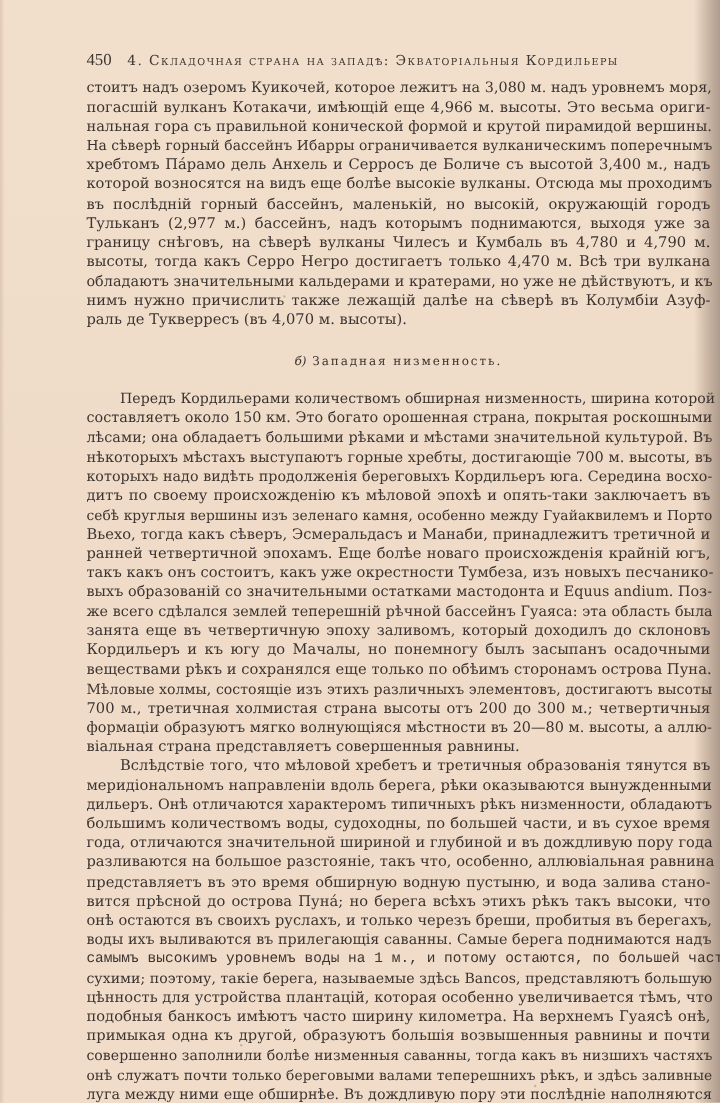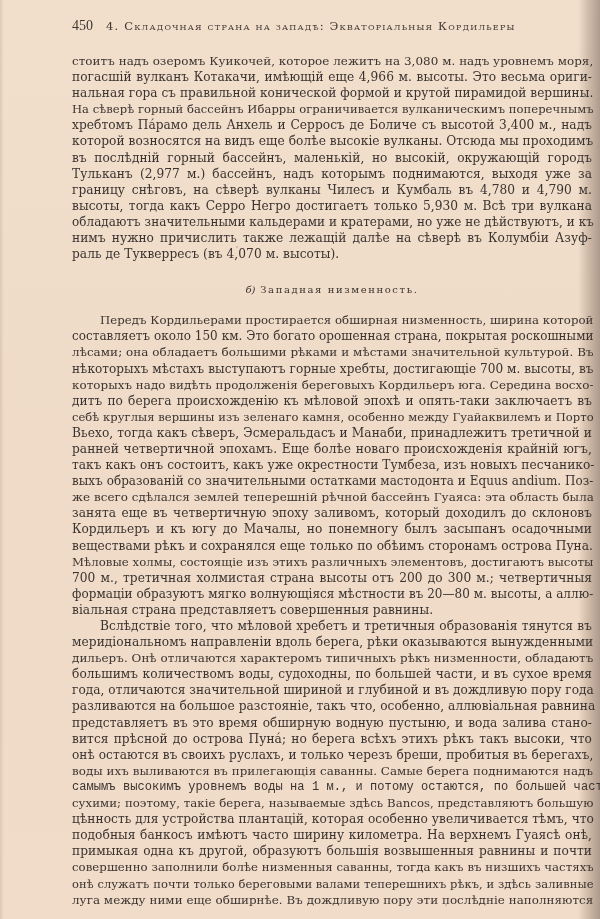--- a/index.html
+++ b/index.html
@@ -24,21 +24,21 @@
     }
     .left-edge {
       position: absolute;
       left: 0; top: 0; bottom: 0;
       width: 4px;
       background: linear-gradient(to right, rgba(190,160,140,0.35), rgba(0,0,0,0));
     }
     .header {
       position: absolute;
       left: 72px;
-      top: 18px;
+      top: 42px;
       width: 520px;
       height: 16px;
       font-size: 12.5px;
       line-height: 16px;
       white-space: nowrap;
       color: #3f3732;
     }
     .header .pagenum {
       display: inline-block;
       width: 30px;
@@ -103,51 +103,51 @@
   <div class="left-edge"></div>
 
   <div class="header">
     <span class="pagenum">450</span>
     <span class="title">4. Складочная страна на западѣ: Экваторіальныя Кордильеры</span>
   </div>
 
   <div class="text">
 
     <div>
-      <div class="line" style="font-size: 11.9269px;">стоитъ надъ озеромъ Куикочей, которое лежитъ на 3,080 м. надъ уровнемъ моря,</div>
+      <div class="line" style="font-size: 11.9269px; margin-top: 12px;">стоитъ надъ озеромъ Куикочей, которое лежитъ на 3,080 м. надъ уровнемъ моря,</div>
       <div class="line">погасшій вулканъ Котакачи, имѣющій еще 4,966 м. высоты. Это весьма ориги-</div>
       <div class="line" style="font-size: 12.1255px;">нальная гора съ правильной конической формой и крутой пирамидой вершины.</div>
       <div class="line" style="font-size: 11.5561px;">На сѣверѣ горный бассейнъ Ибарры ограничивается вулканическимъ поперечнымъ</div>
       <div class="line">хребтомъ Пáрамо дель Анхель и Серросъ де Боличе съ высотой 3,400 м., надъ</div>
       <div class="line">которой возносятся на видъ еще болѣе высокіе вулканы. Отсюда мы проходимъ</div>
       <div class="line">въ послѣдній горный бассейнъ, маленькій, но высокій, окружающій городъ</div>
       <div class="line">Тульканъ (2,977 м.) бассейнъ, надъ которымъ поднимаются, выходя уже за</div>
       <div class="line">границу снѣговъ, на сѣверѣ вулканы Чилесъ и Кумбаль въ 4,780 и 4,790 м.</div>
-      <div class="line">высоты, тогда какъ Серро Негро достигаетъ только 5,930 м. Всѣ три вулкана</div>
+      <div class="line">высоты, тогда какъ Серро Негро достигаетъ только 4,470 м. Всѣ три вулкана</div>
       <div class="line" style="font-size: 11.9723px;">обладаютъ значительными кальдерами и кратерами, но уже не дѣйствуютъ, и къ</div>
       <div class="line">нимъ нужно причислить также лежащій далѣе на сѣверѣ въ Колумбіи Азуф-</div>
       <div class="line last">раль де Тукверресъ (въ 4,070 м. высоты).</div>
     </div>
 
     <div class="spacer"></div>
 
     <div class="heading">
       <span class="num">б)</span>
       <span>Западная низменность.</span>
     </div>
 
     <div class="spacer" style="height:10px"></div>
 
     <div>
-      <div class="line indent" style="font-size: 11.7277px;">Передъ Кордильерами простирается обширная низменность, ширина которой</div>
+      <div class="line indent" style="font-size: 11.7277px;">Передъ Кордильерами количествомъ обширная низменность, ширина которой</div>
       <div class="line" style="font-size: 11.9797px;">составляетъ около 150 км. Это богато орошенная страна, покрытая роскошными</div>
       <div class="line" style="font-size: 11.946px;">лѣсами; она обладаетъ большими рѣками и мѣстами значительной культурой. Въ</div>
       <div class="line" style="font-size: 12.0753px;">нѣкоторыхъ мѣстахъ выступаютъ горные хребты, достигающіе 700 м. высоты, въ</div>
       <div class="line" style="font-size: 11.8867px;">которыхъ надо видѣть продолженія береговыхъ Кордильеръ юга. Середина восхо-</div>
-      <div class="line">дитъ по берега происхожденію къ мѣловой эпохѣ и опять-таки заключаетъ въ</div>
+      <div class="line">дитъ по своему происхожденію къ мѣловой эпохѣ и опять-таки заключаетъ въ</div>
       <div class="line" style="font-size: 11.5247px;">себѣ круглыя вершины изъ зеленаго камня, особенно между Гуайаквилемъ и Порто</div>
       <div class="line">Вьехо, тогда какъ сѣверъ, Эсмеральдасъ и Манаби, принадлежитъ третичной и</div>
       <div class="line">ранней четвертичной эпохамъ. Еще болѣе новаго происхожденія крайній югъ,</div>
       <div class="line">такъ какъ онъ состоитъ, какъ уже окрестности Тумбеза, изъ новыхъ песчанико-</div>
       <div class="line" style="font-size: 11.9691px;">выхъ образованій со значительными остатками мастодонта и Equus andium. Поз-</div>
       <div class="line" style="font-size: 11.9117px;">же всего сдѣлался землей теперешній рѣчной бассейнъ Гуаяса: эта область была</div>
       <div class="line">занята еще въ четвертичную эпоху заливомъ, который доходилъ до склоновъ</div>
       <div class="line">Кордильеръ и къ югу до Мачалы, но понемногу былъ засыпанъ осадочными</div>
       <div class="line">веществами рѣкъ и сохранялся еще только по обѣимъ сторонамъ острова Пуна.</div>
       <div class="line" style="font-size: 11.7322px;">Мѣловые холмы, состоящіе изъ этихъ различныхъ элементовъ, достигаютъ высоты</div>

